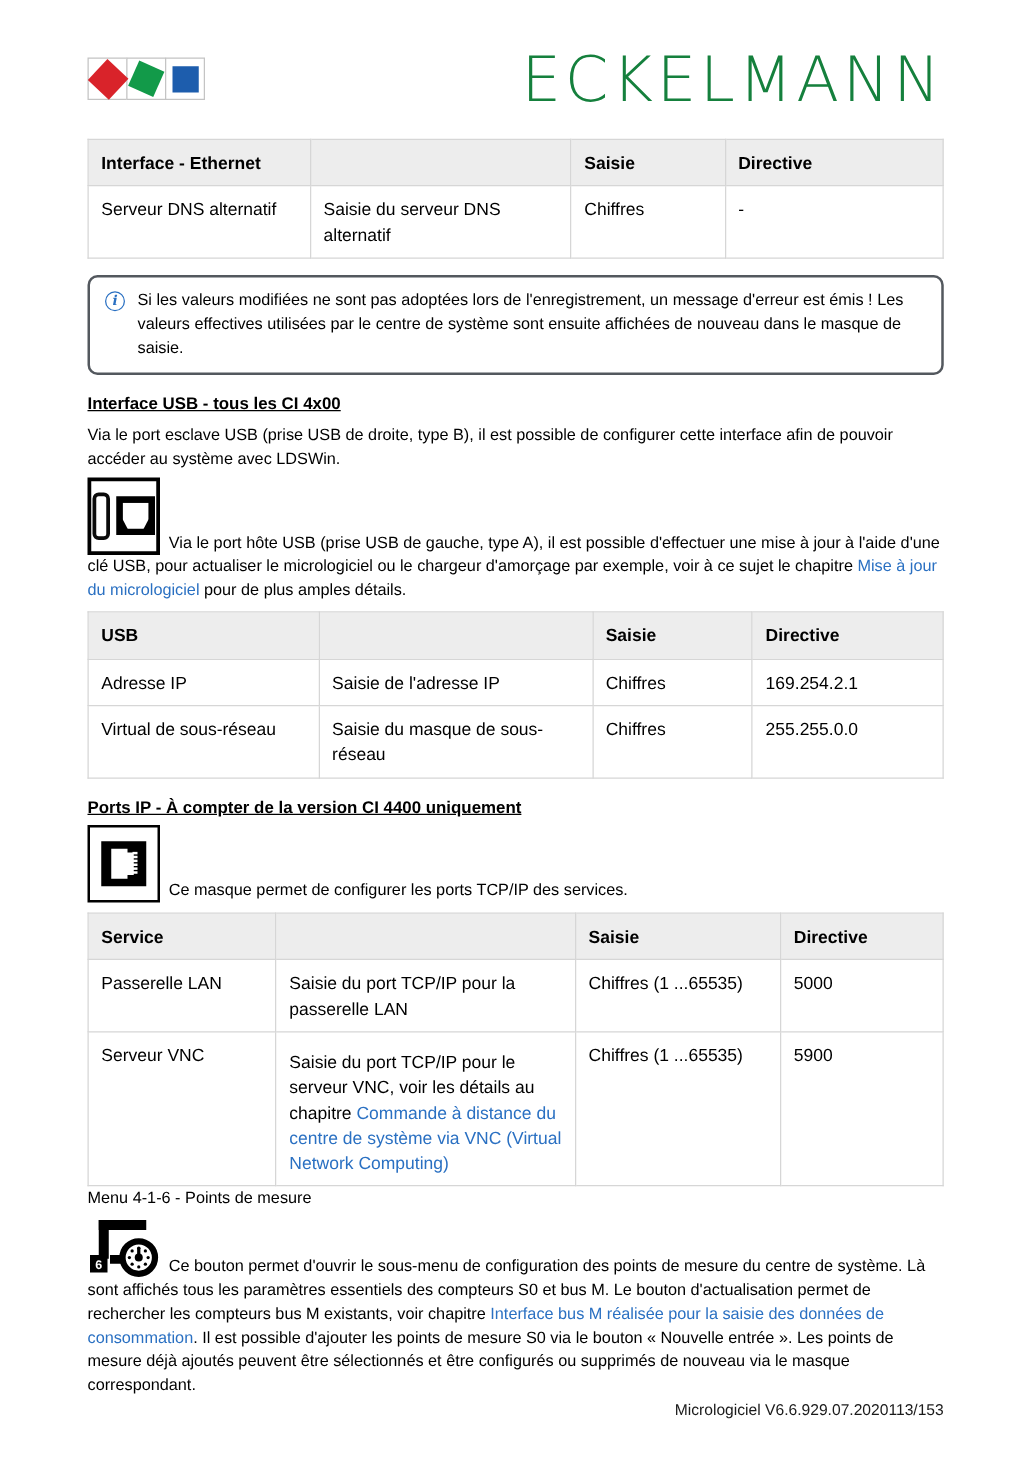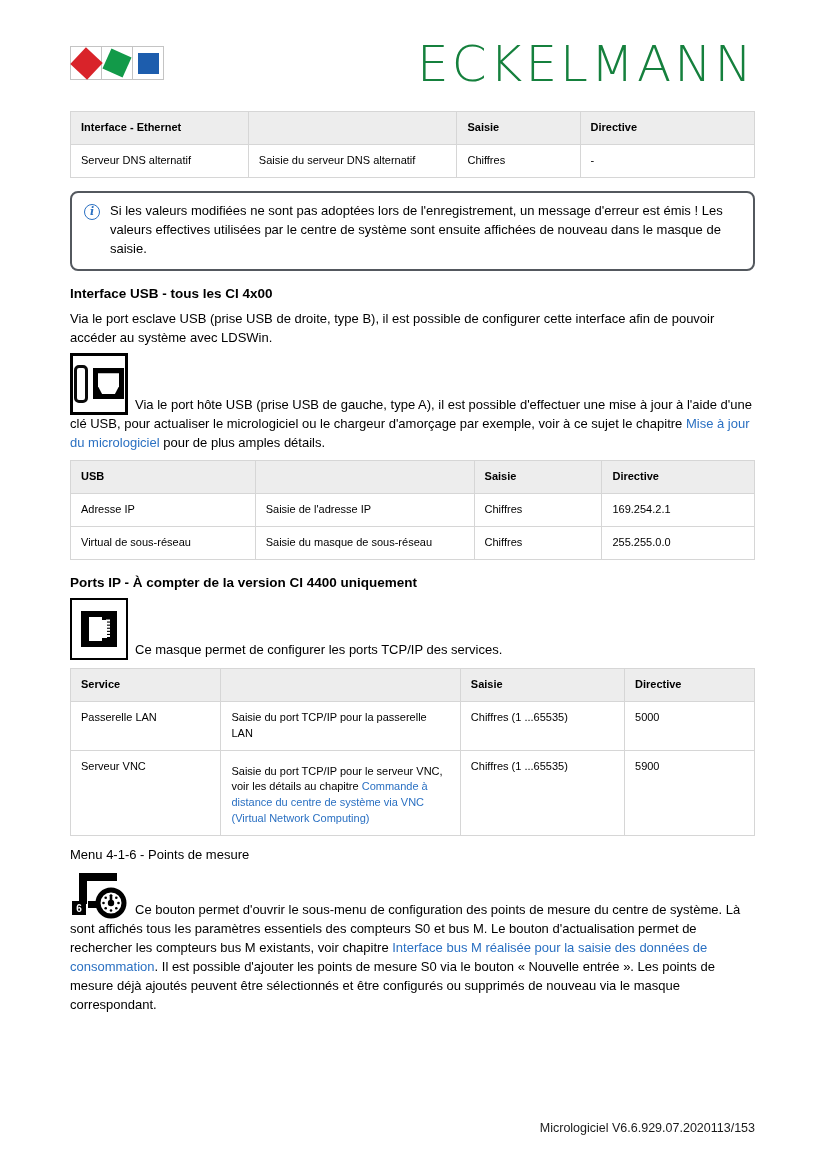--- a/index.html
+++ b/index.html
@@ -19,40 +19,40 @@
   .tile { width:32px; height:34px; border:1px solid #c4c4c4; background:#fff;
           display:flex; align-items:center; justify-content:center; }
   .tile + .tile { margin-left:-1px; }
   .tile-red-sq   { width:23px; height:23px; background:#d9232a; transform:rotate(43deg); }
   .tile-green-sq { width:22px; height:22px; background:#129a49; transform:rotate(24deg); }
   .tile-blue-sq  { width:21px; height:21px; background:#1d5dad; }
   .wordmark { font-family:"DejaVu Sans","Liberation Sans",sans-serif; font-weight:200;
               font-size:50px; line-height:36px; letter-spacing:3px; color:#15803d; }
 
   
-  table.tbl { width:100%; border-collapse:collapse; font-size:11px; }
+  table.tbl { width:100%; border-collapse:collapse; font-size:14px; }
   .tbl th, .tbl td { border:1px solid #d6d6d6; padding:8px 10px; text-align:left; vertical-align:top; }
   .tbl th { background:#ededed; font-weight:bold; }
   .tbl td { background:#fff; }
   .tbl-eth { margin-top:29px; }
   .tbl-usb { margin-top:8px; }
   .tbl-svc { margin-top:8px; }
   .cell-pad-top { padding-top:13px !important; }
 
   
   .note { margin-top:13px; border:2px solid #53585e; border-radius:8px;
           padding:9px 12px 11px 12px; display:flex; gap:10px; }
   .note-icon { flex:0 0 auto; width:16px; height:16px; margin-top:2px; border:1.5px solid #2a70c2;
                border-radius:50%; color:#2a70c2; font:italic bold 11px/13px "DejaVu Serif", serif;
                text-align:center; }
   .note-text { max-width:627px; }
 
   
-  .sec-heading { margin-top:13px; font-weight:bold; font-size:13.5px; }
-  .menu-title  { margin-top:10px; }
+  .sec-heading { margin-top:13px; font-weight:bold; font-size:13.5px; text-decoration:underline; }
+  .menu-title  { }
   .para { margin-top:6px; }
   .icon-para { margin-top:5px; }
   .link { color:#2a70c2; text-decoration:none; cursor:pointer; }
 
   
   .icon-usb { display:inline-flex; vertical-align:bottom; margin-right:7px;
               width:58px; height:62px; border:3px solid #000; background:#fff;
               align-items:center; justify-content:center; gap:5px; }
   .usb-a { width:14px; height:38px; border:3px solid #0a0a0a; border-radius:5px; background:#fff; }
   .usb-b { width:31px; height:31px; background:#000; display:flex; align-items:center; justify-content:center; }

